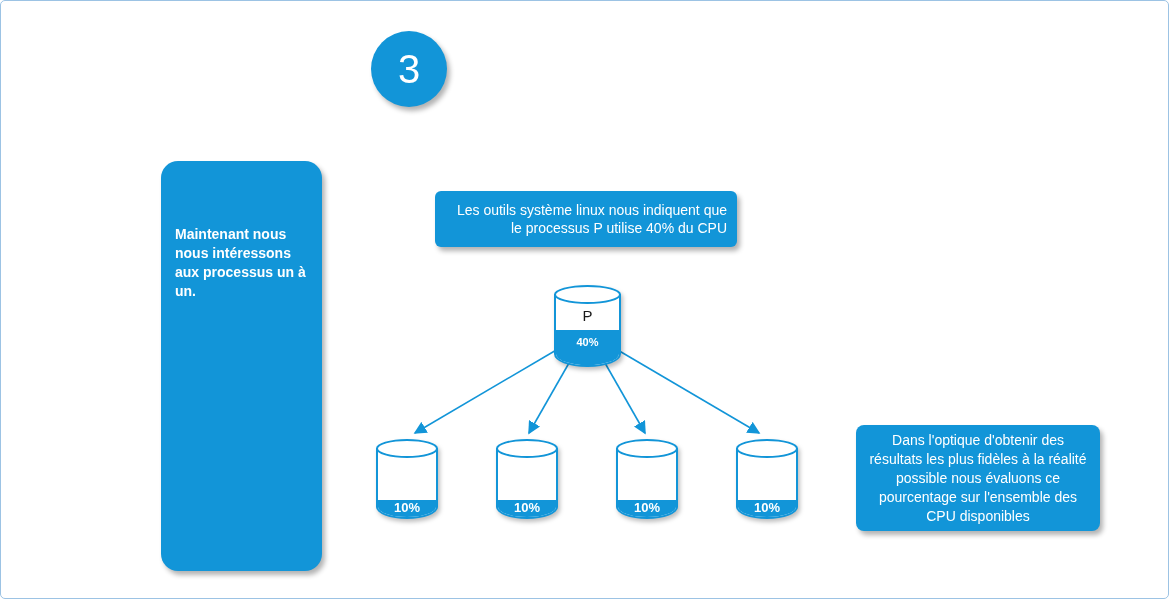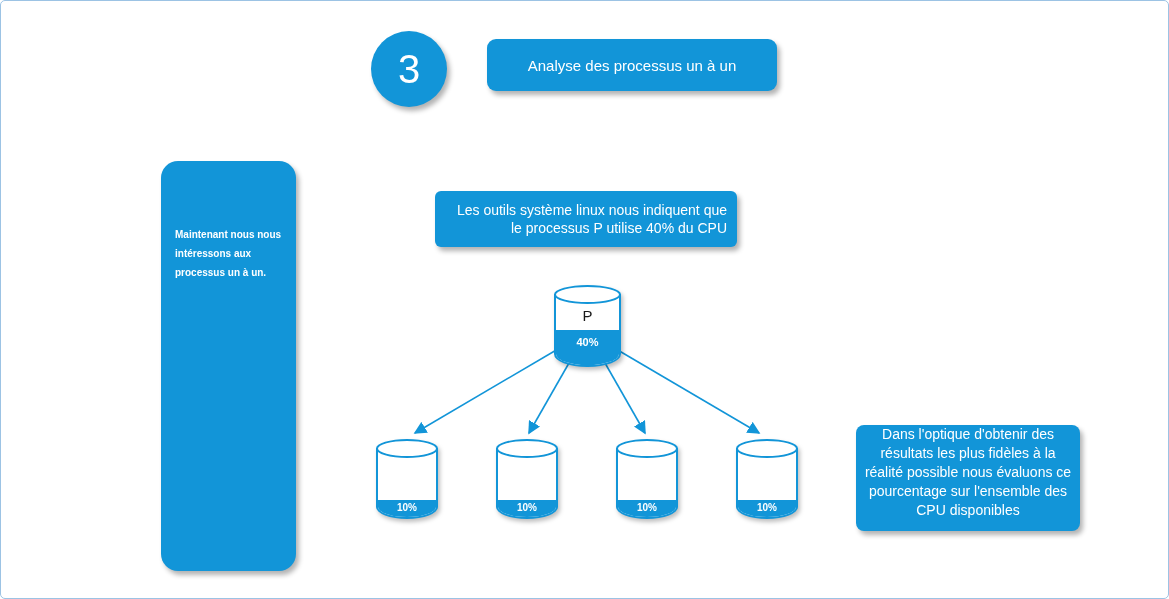--- a/index.html
+++ b/index.html
@@ -47,45 +47,45 @@
   }
   
   .note {
     position: absolute;
     background: var(--accent);
     color: #ffffff;
     box-shadow: 3px 4px 5px rgba(0,0,0,0.3);
   }
   .left-note {
     left: 160px; top: 160px;
-    width: 135px; height: 410px;
+    width: 161px; height: 410px;
     border-radius: 17px;
     padding: 64px 12px 0 14px;
-    font-size: 10px;
+    font-size: 14px;
     line-height: 19px;
   }
   .left-note .bold { font-weight: bold; }
   .left-note .body { margin-top: 19px; }
   .top-note {
     left: 434px; top: 190px;
     width: 302px; height: 56px;
     border-radius: 6px;
     font-size: 14px;
     line-height: 18px;
     display: flex; align-items: center; justify-content: center;
     text-align: right;
     padding: 0 10px;
   }
   .right-note {
     left: 855px; top: 424px;
-    width: 224px; height: 106px;
+    width: 244px; height: 106px;
     border-radius: 8px;
     font-size: 14px;
     line-height: 19px;
-    display: flex; align-items: flex-start; justify-content: center;
+    display: flex; align-items: center; justify-content: center;
     text-align: center;
     padding: 0 8px;
   }
   
   .cylinder {
     position: absolute;
     filter: drop-shadow(2px 3px 2px rgba(0,0,0,0.25));
   }
   .cyl-body {
     position: absolute;
@@ -115,43 +115,40 @@
   .main-cyl .cyl-label {
     position: absolute;
     top: 11px; left: 0; right: 0;
     text-align: center;
     color: #1a1a1a;
     font-size: 15px;
   }
   .main-cyl .cyl-fill { height: 35px; line-height: 25px; font-size: 11px; }
   .child-cyl { width: 62px; height: 80px; top: 438px; }
   .child-cyl .cyl-body { border-radius: 0 0 31px 31px / 0 0 12px 12px; }
-  .child-cyl .cyl-fill { height: 17px; line-height: 16px; font-size: 10px; }
+  .child-cyl .cyl-fill { height: 17px; line-height: 16px; font-size: 13px; }
   .child-cyl-1 { left: 375px; }
   .child-cyl-2 { left: 495px; }
   .child-cyl-3 { left: 615px; }
   .child-cyl-4 { left: 735px; }
   
   .arrows {
     position: absolute;
     left: 0; top: 0;
     width: 1169px; height: 599px;
     pointer-events: none;
   }
 </style>
 </head>
 <body>
 
 <div class="page">
 
   <div class="step-circle">
     <span>3</span>
-  </div>
-  <div class="step-title">
-    <span>Analyse des processus un à un</span>
   </div>
 
   <div class="note left-note">
     <div class="bold">Maintenant nous nous intéressons aux processus un à un.</div>
   </div>
 
   <div class="note top-note">
     <span>Les outils système linux nous indiquent que le processus P utilise 40% du CPU</span>
   </div>
 

